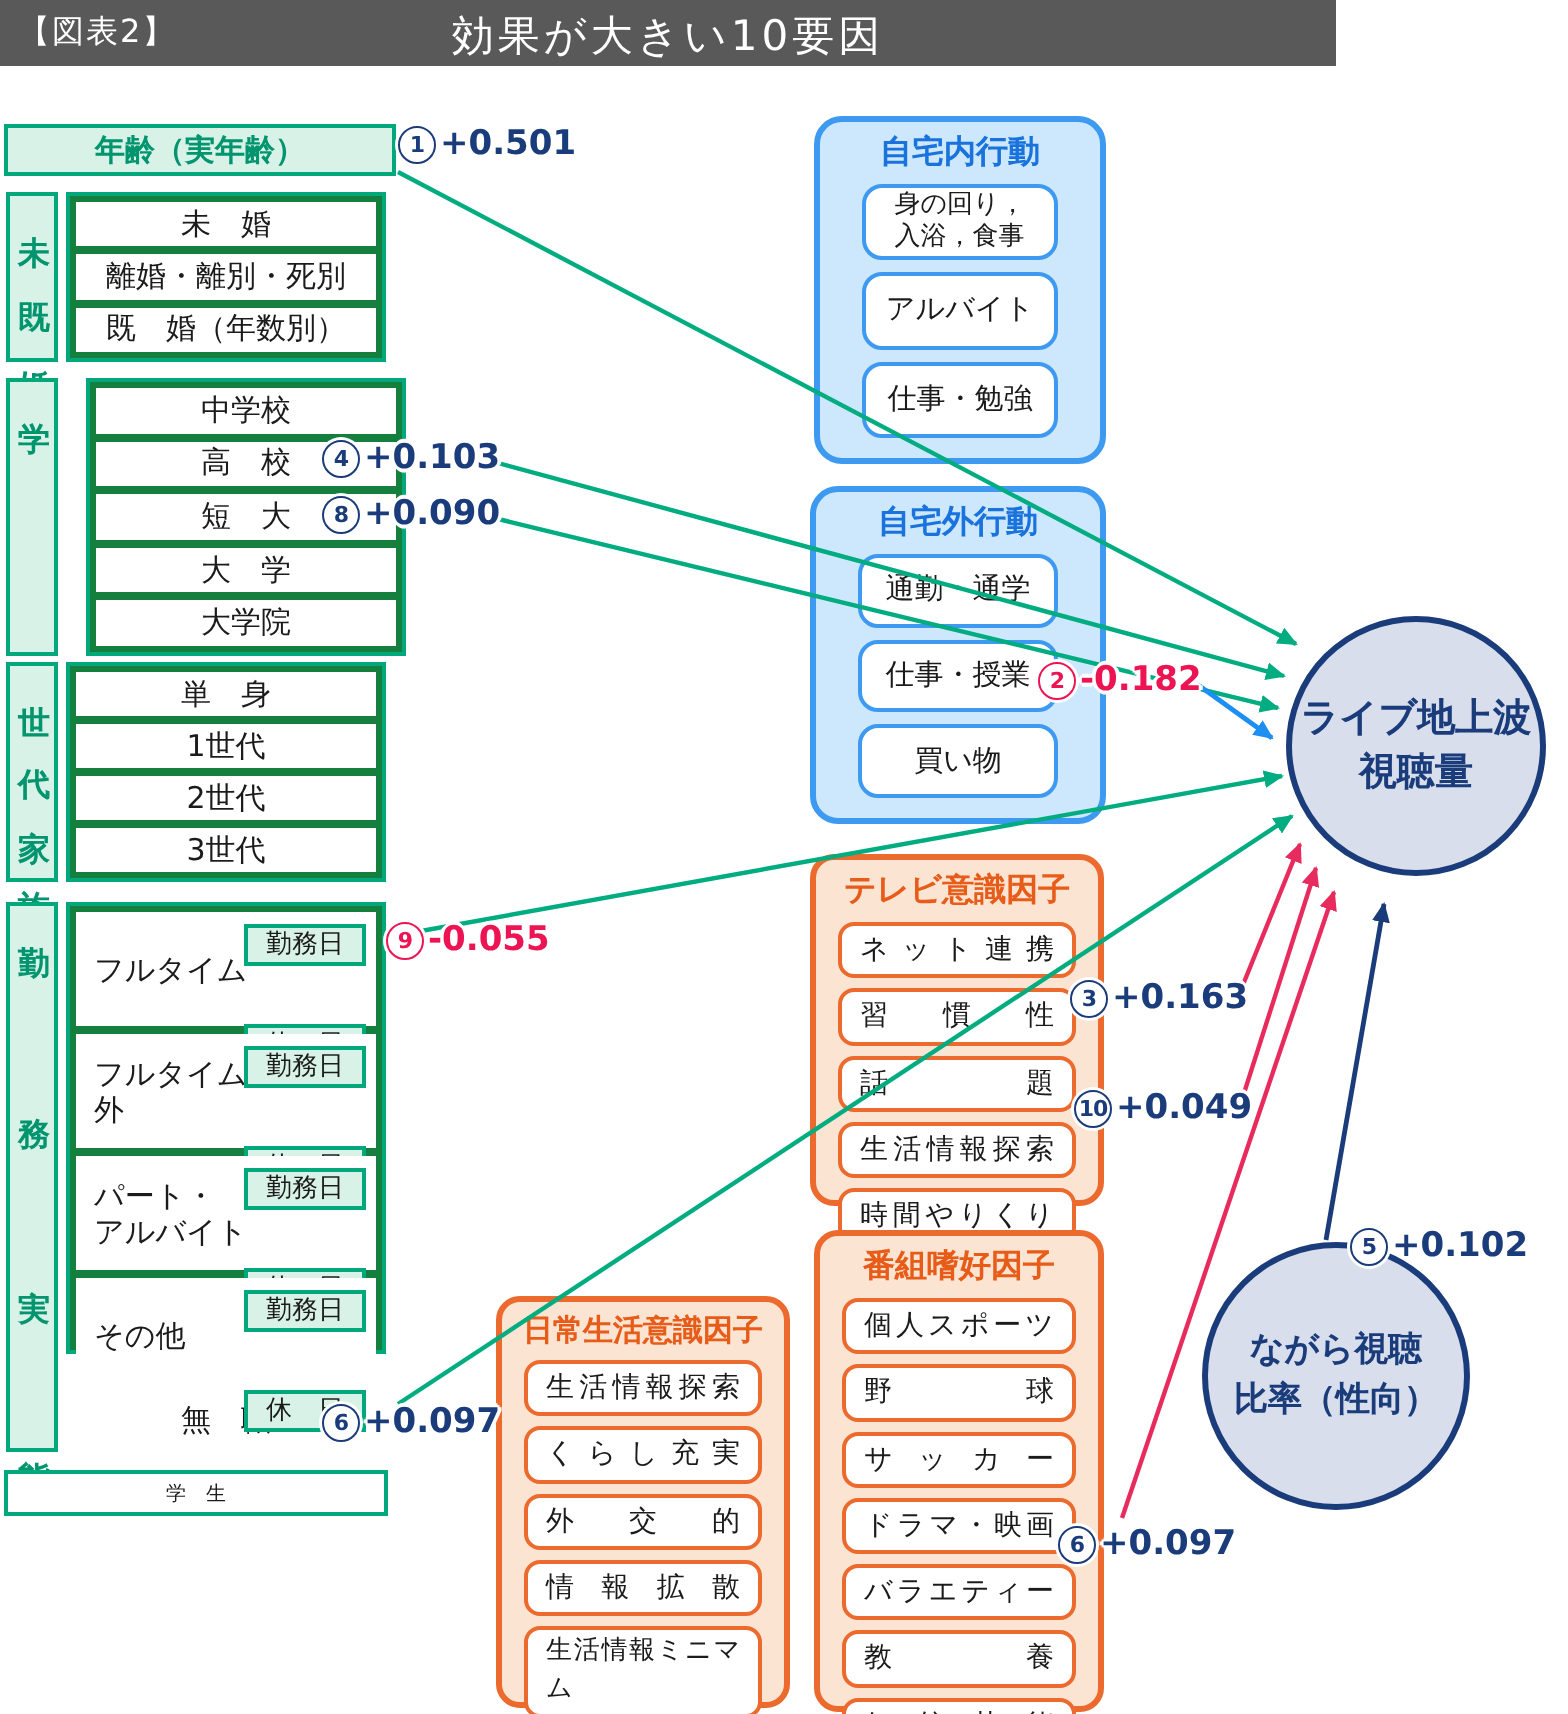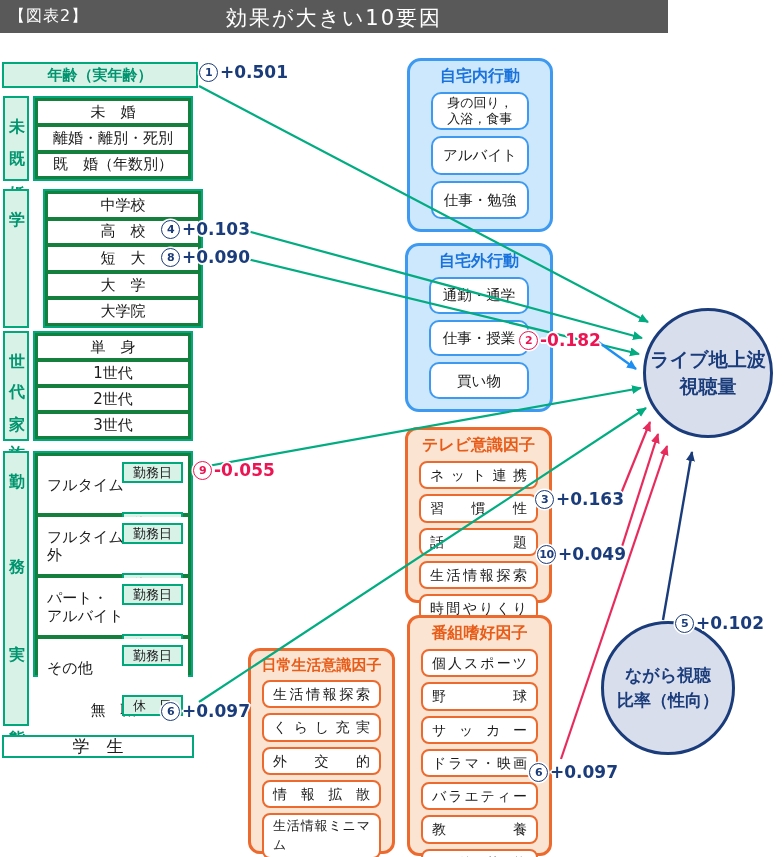--- a/index.html
+++ b/index.html
@@ -20,21 +20,21 @@
         display:flex;flex-direction:column;gap:4px;padding:3px;}
   .grow{background:#fff;flex:1;display:flex;align-items:center;justify-content:center;
         font-size:15px;color:#1b1b1b;}
   .wrow{background:#fff;height:57px;flex:none;position:relative;display:flex;align-items:center;
         padding-left:9px;font-size:15px;white-space:pre-line;line-height:1.2;box-sizing:border-box;}
   .wlast{background:#fff;height:21px;flex:none;display:flex;align-items:center;justify-content:center;font-size:15px;}
   .sub{position:absolute;right:5px;width:61px;height:21px;background:#D8F2E8;border:2px solid #00A87C;
        box-sizing:border-box;display:flex;align-items:center;justify-content:center;font-size:13px;color:#1b1b1b;}
   .sub.s1{top:6px;} .sub.s2{top:31px;margin-top:25px;}
   .whitebox{position:absolute;background:#fff;border:2.5px solid #00A87C;box-sizing:border-box;
-        display:flex;align-items:center;justify-content:center;font-size:17px;color:#1b1b1b;}
+        display:flex;align-items:center;justify-content:center;font-size:10px;color:#1b1b1b;}
   
   .bigbox{position:absolute;box-sizing:border-box;border-radius:14px;display:flex;flex-direction:column;}
   .bigbox .bt{text-align:center;font-weight:bold;font-size:16px;padding:5px 0 3px;}
   .blue{background:#CDE8FD;border:3.5px solid #3D9AF0;}
   .blue .bt{color:#1A73DC;}
   .orange{background:#FBE5D2;border:3px solid #EC6A2E;justify-content:space-between;}
   .orange .bt{color:#E85C1A;}
   .items{display:flex;flex-direction:column;flex:1;gap:6px;padding:2px 0 10px;}
   .bitem{background:#fff;border:2.5px solid #3D9AF0;border-radius:10px;margin:0 21px;flex:1;
          display:flex;align-items:center;justify-content:center;font-size:14.5px;color:#1b1b1b;

